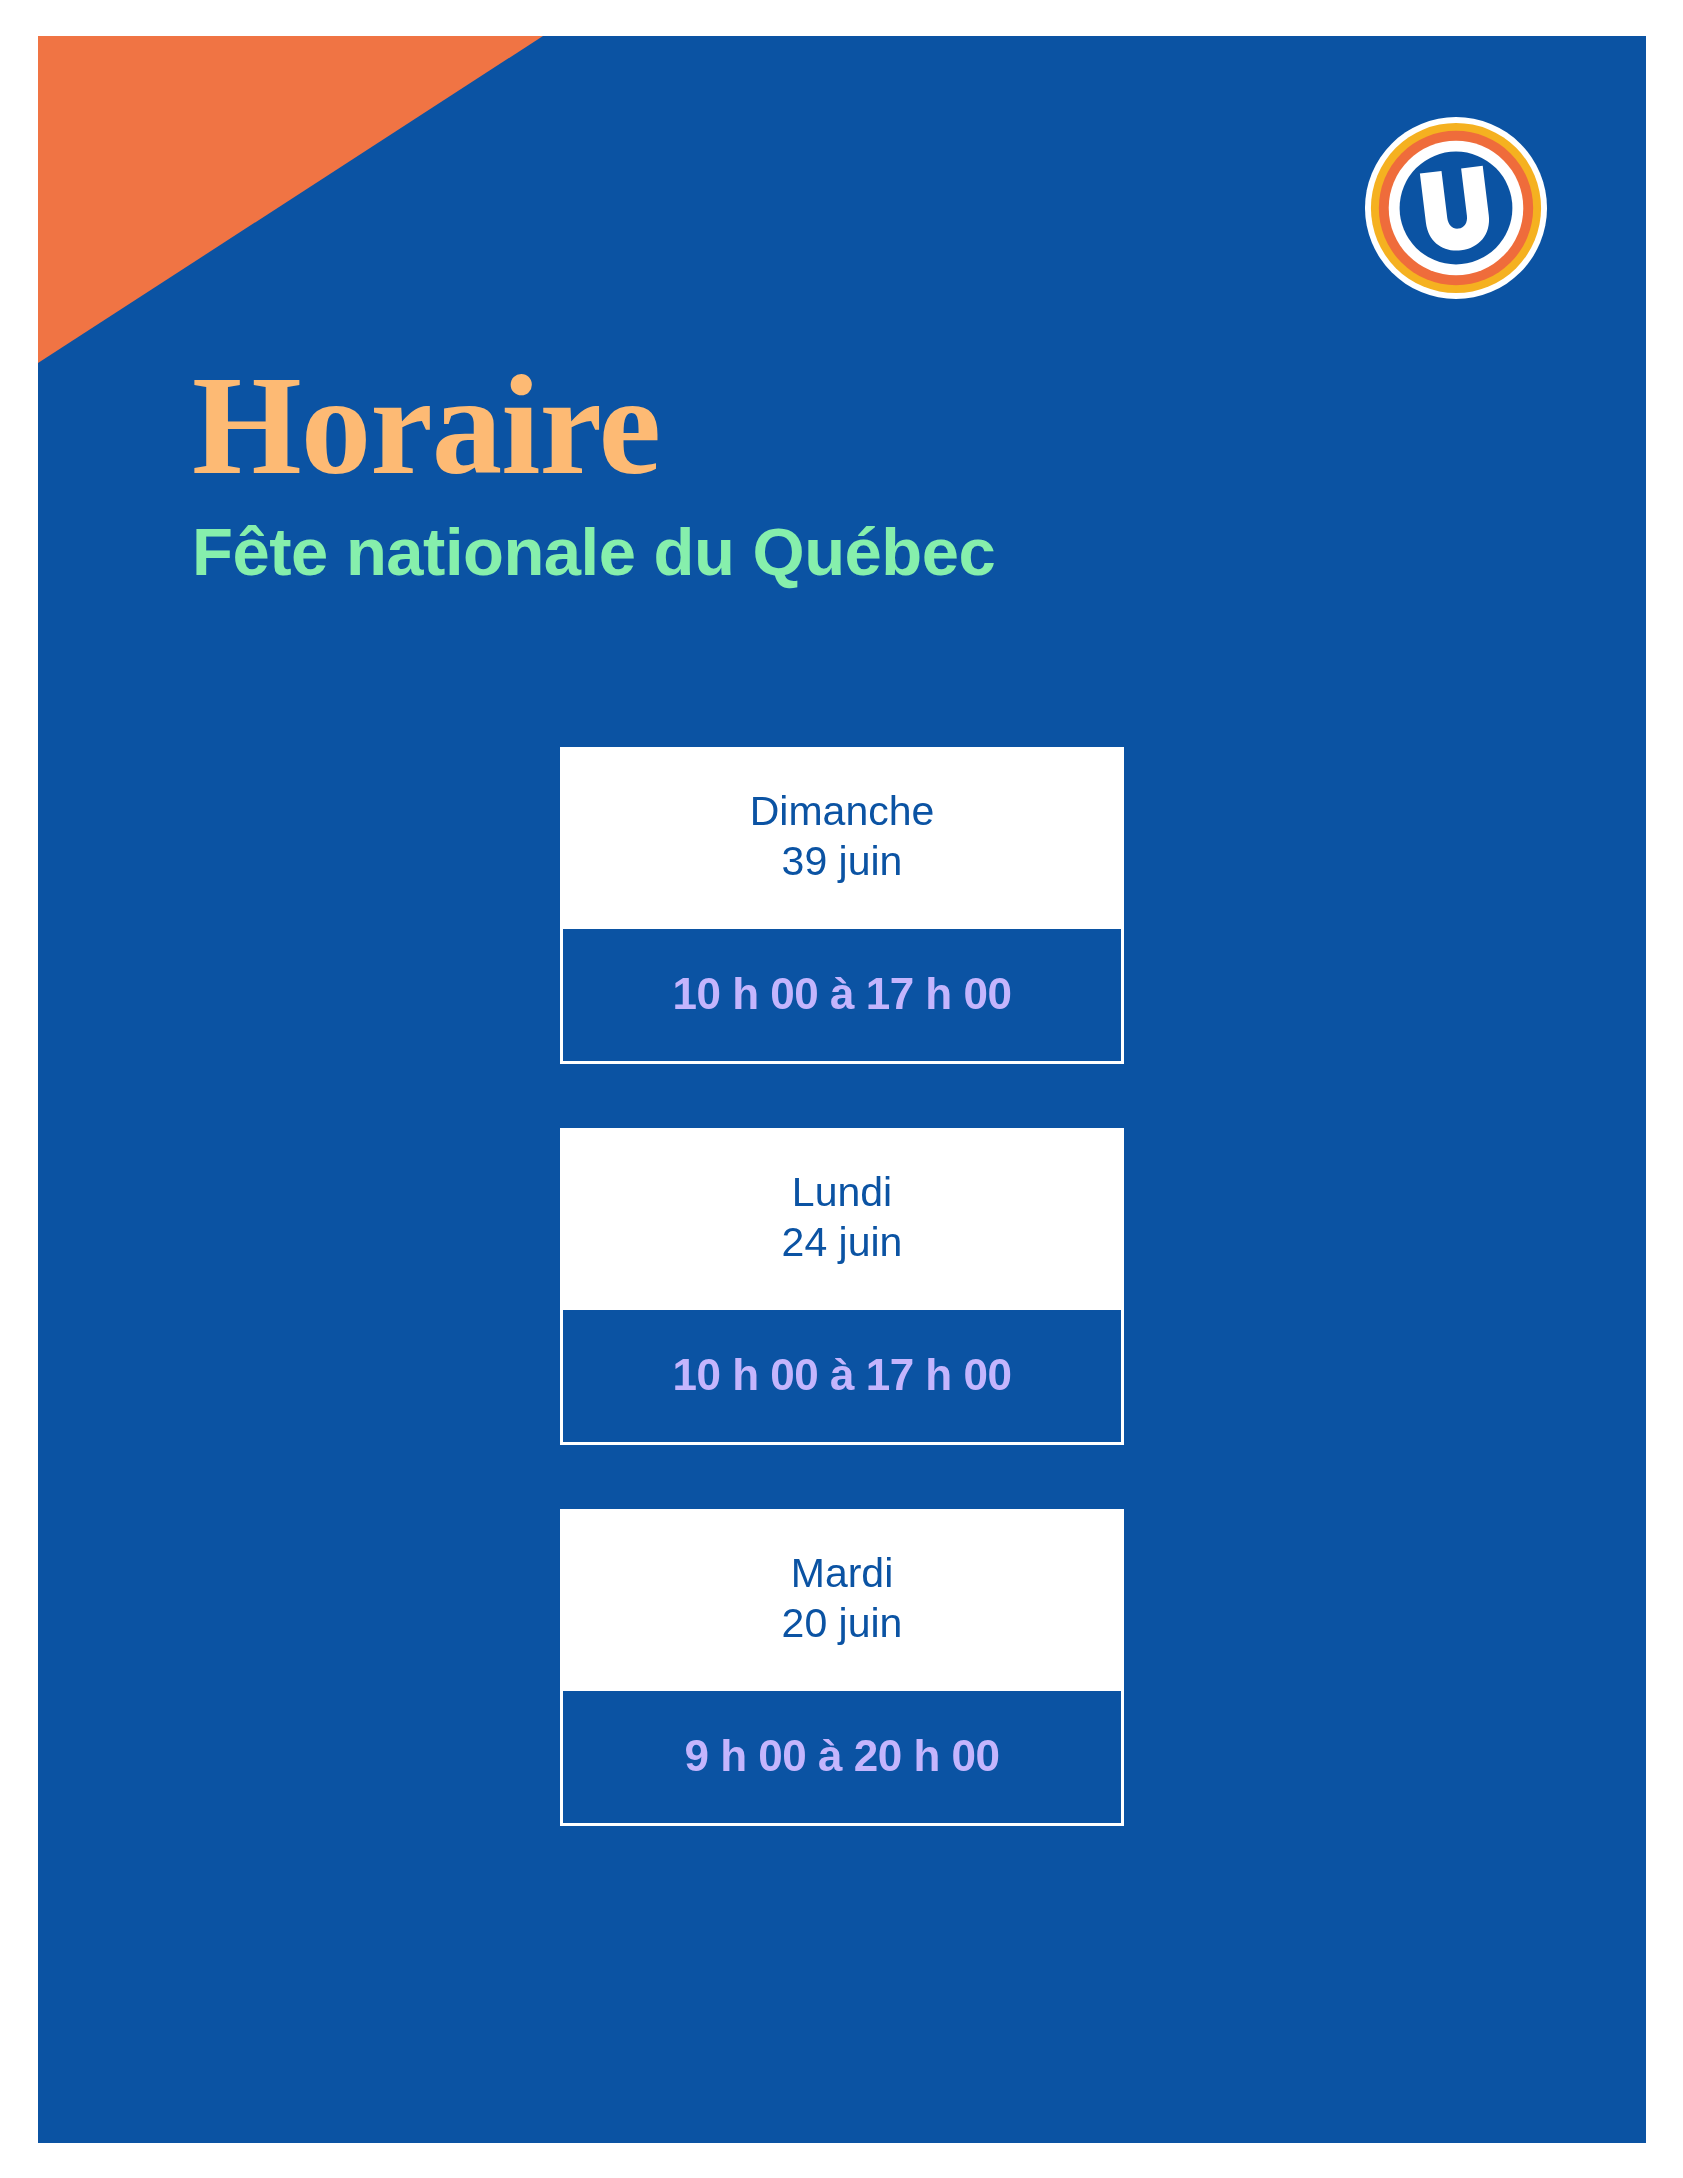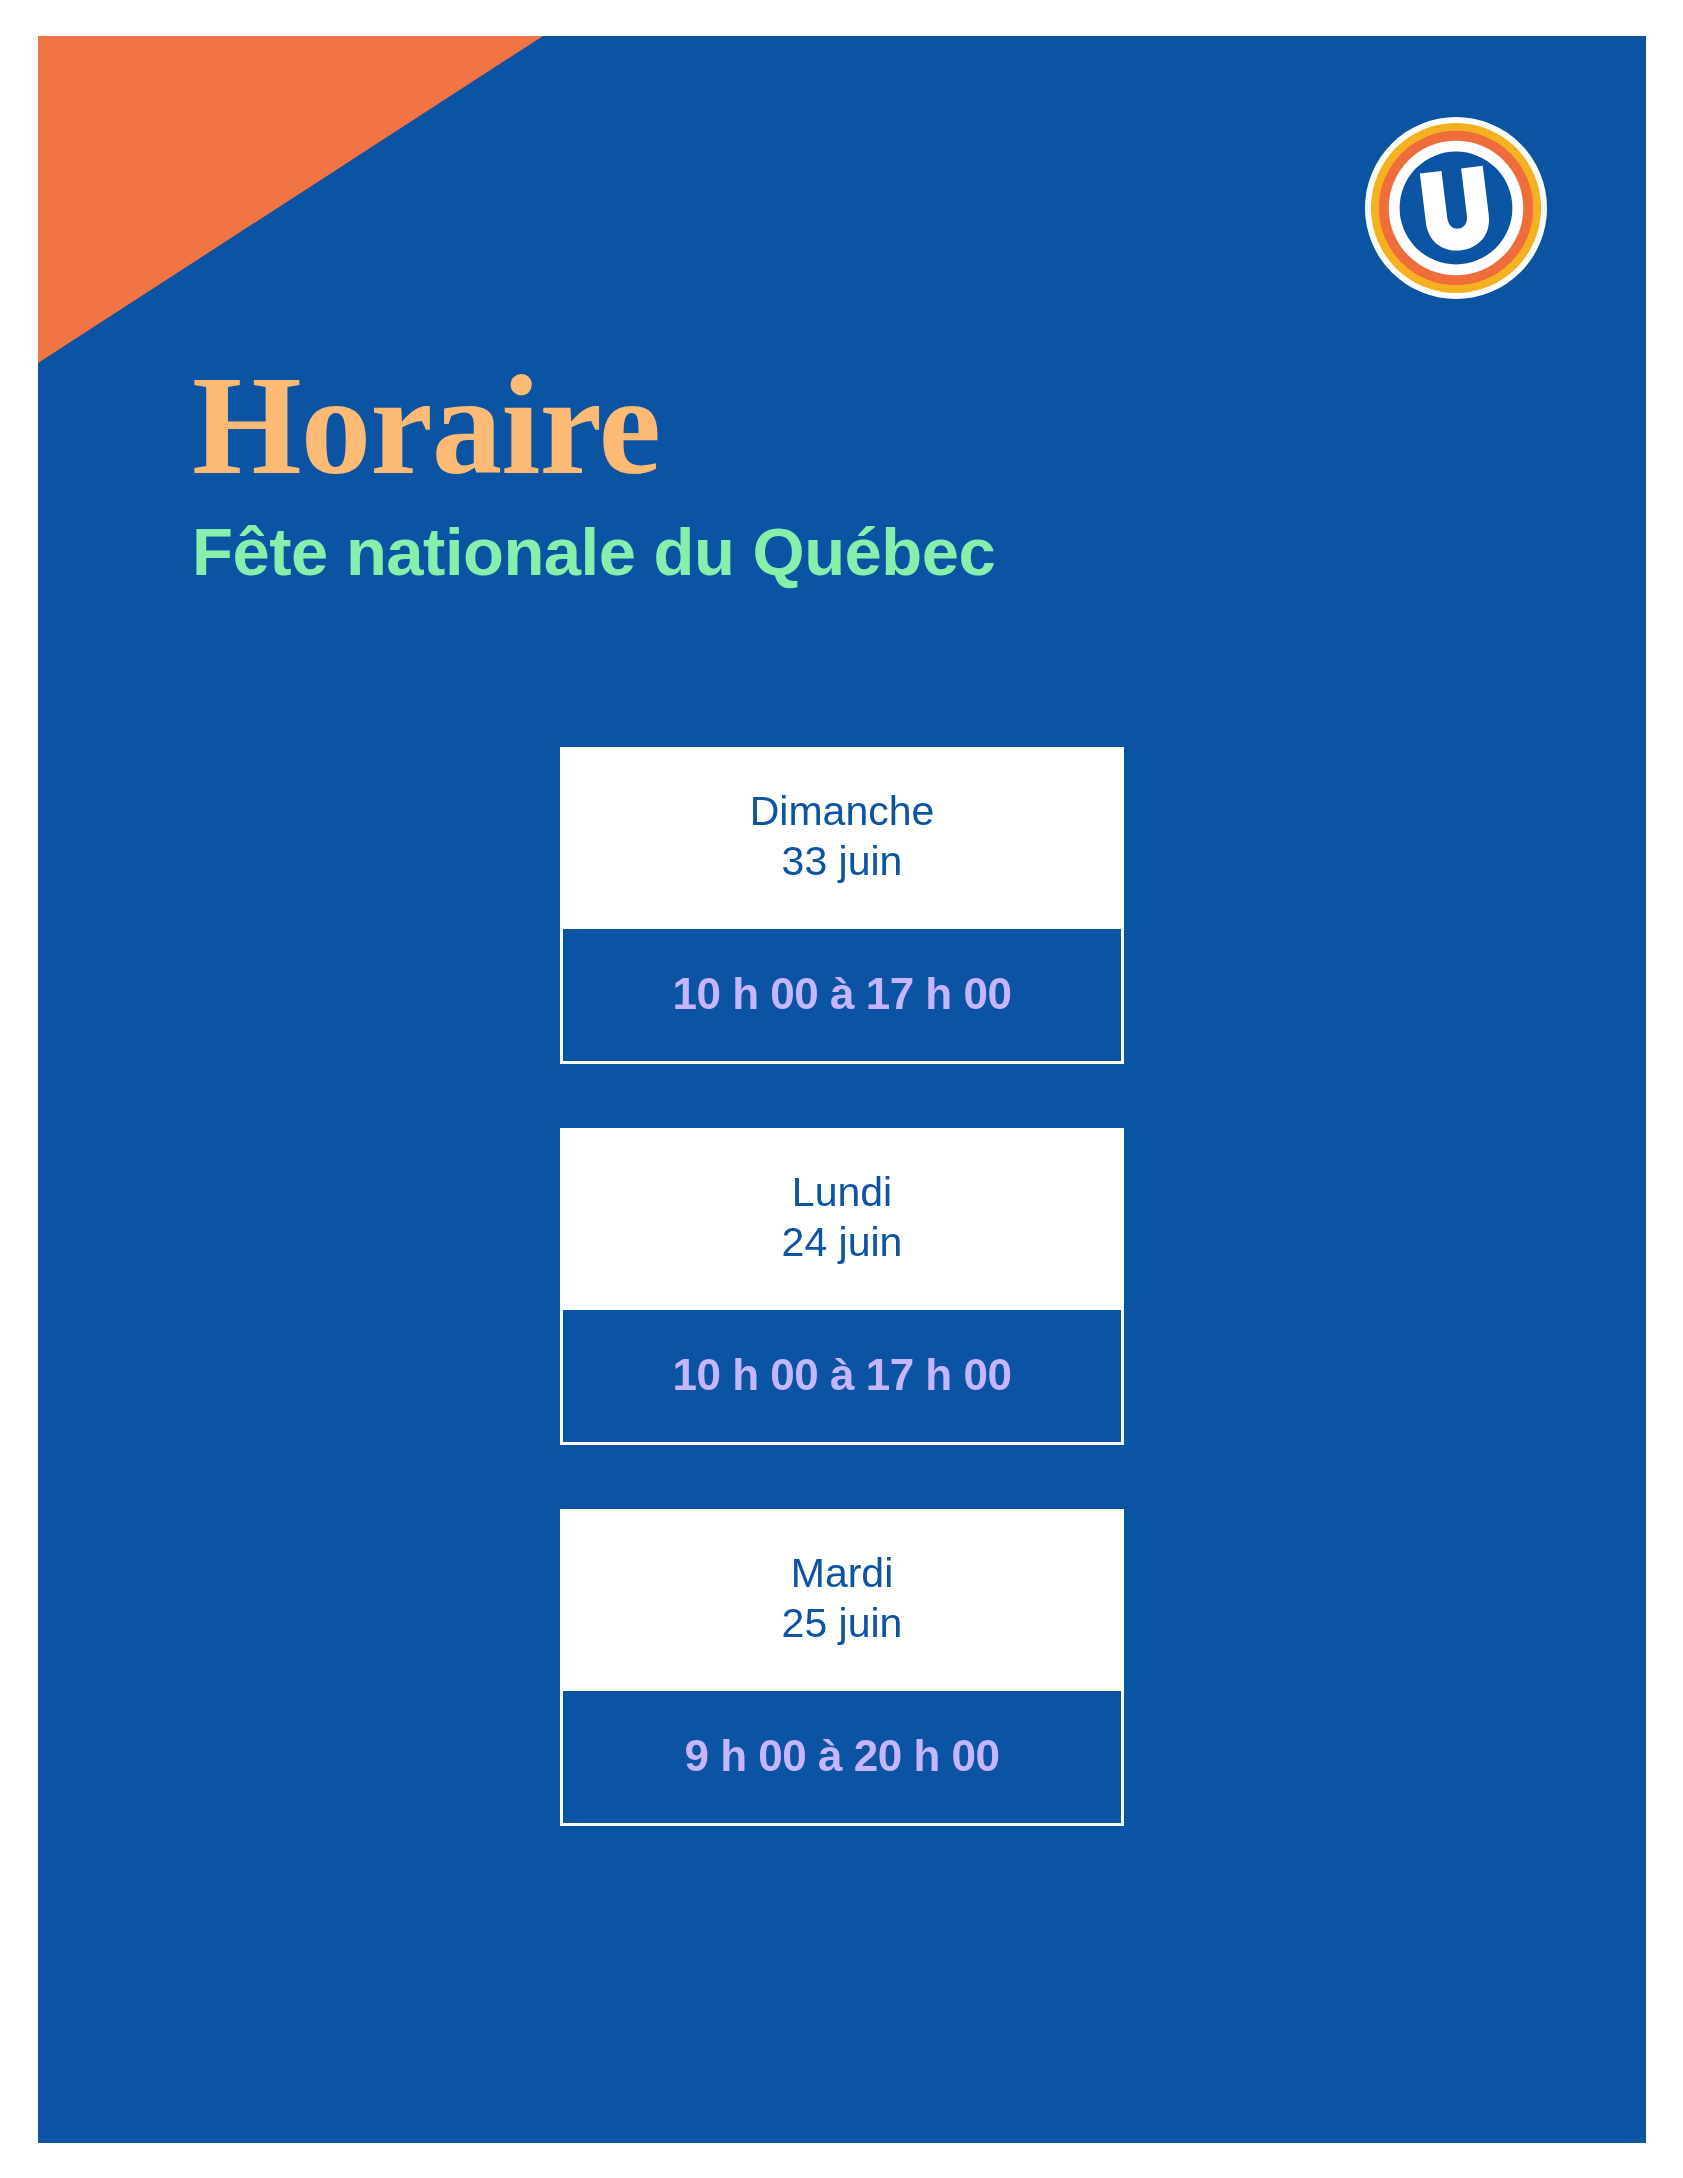--- a/index.html
+++ b/index.html
@@ -134,36 +134,36 @@
   <div class="title-block">
     <h1 class="poster-title">Horaire</h1>
     <h2 class="poster-subtitle">Fête nationale du Québec</h2>
   </div>
 
   <div class="schedule">
 
     <div class="card">
       <div class="card-day">
         <span class="day-name">Dimanche</span>
-        <span class="day-date">33 juin</span>
+        <span class="day-date">39 juin</span>
       </div>
       <div class="card-hours">10 h 00 à 17 h 00</div>
     </div>
 
     <div class="card">
       <div class="card-day">
         <span class="day-name">Lundi</span>
         <span class="day-date">24 juin</span>
       </div>
       <div class="card-hours">10 h 00 à 17 h 00</div>
     </div>
 
     <div class="card">
       <div class="card-day">
         <span class="day-name">Mardi</span>
-        <span class="day-date">25 juin</span>
+        <span class="day-date">20 juin</span>
       </div>
       <div class="card-hours">9 h 00 à 20 h 00</div>
     </div>
 
   </div>
 </div>
 
 
 </body></html>

